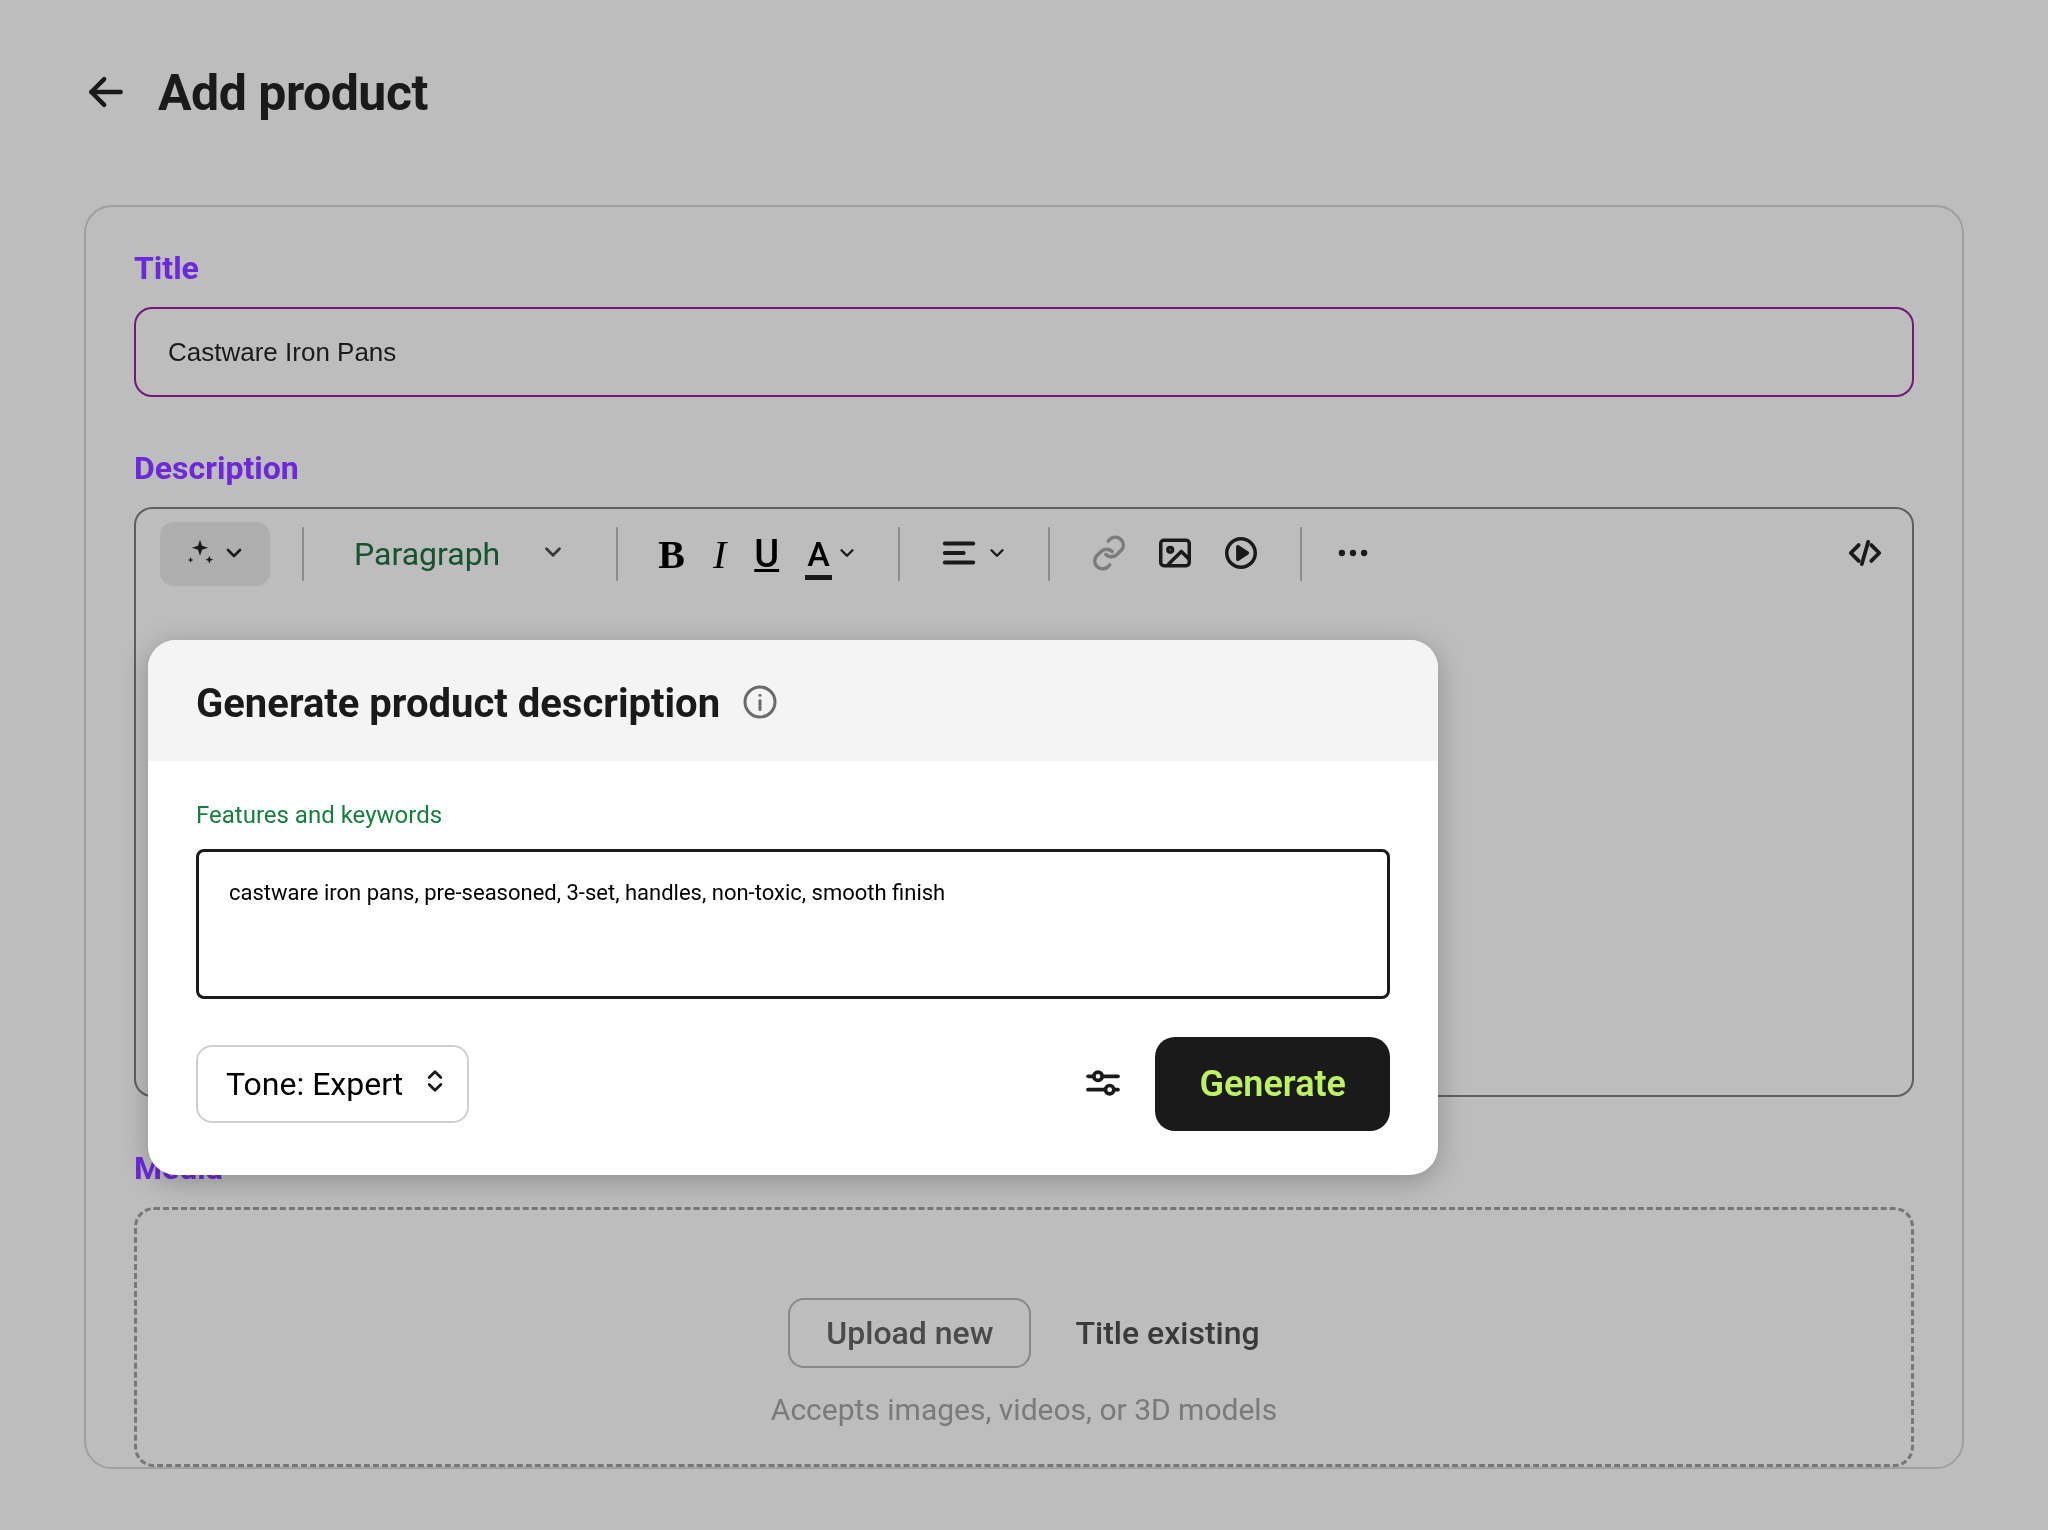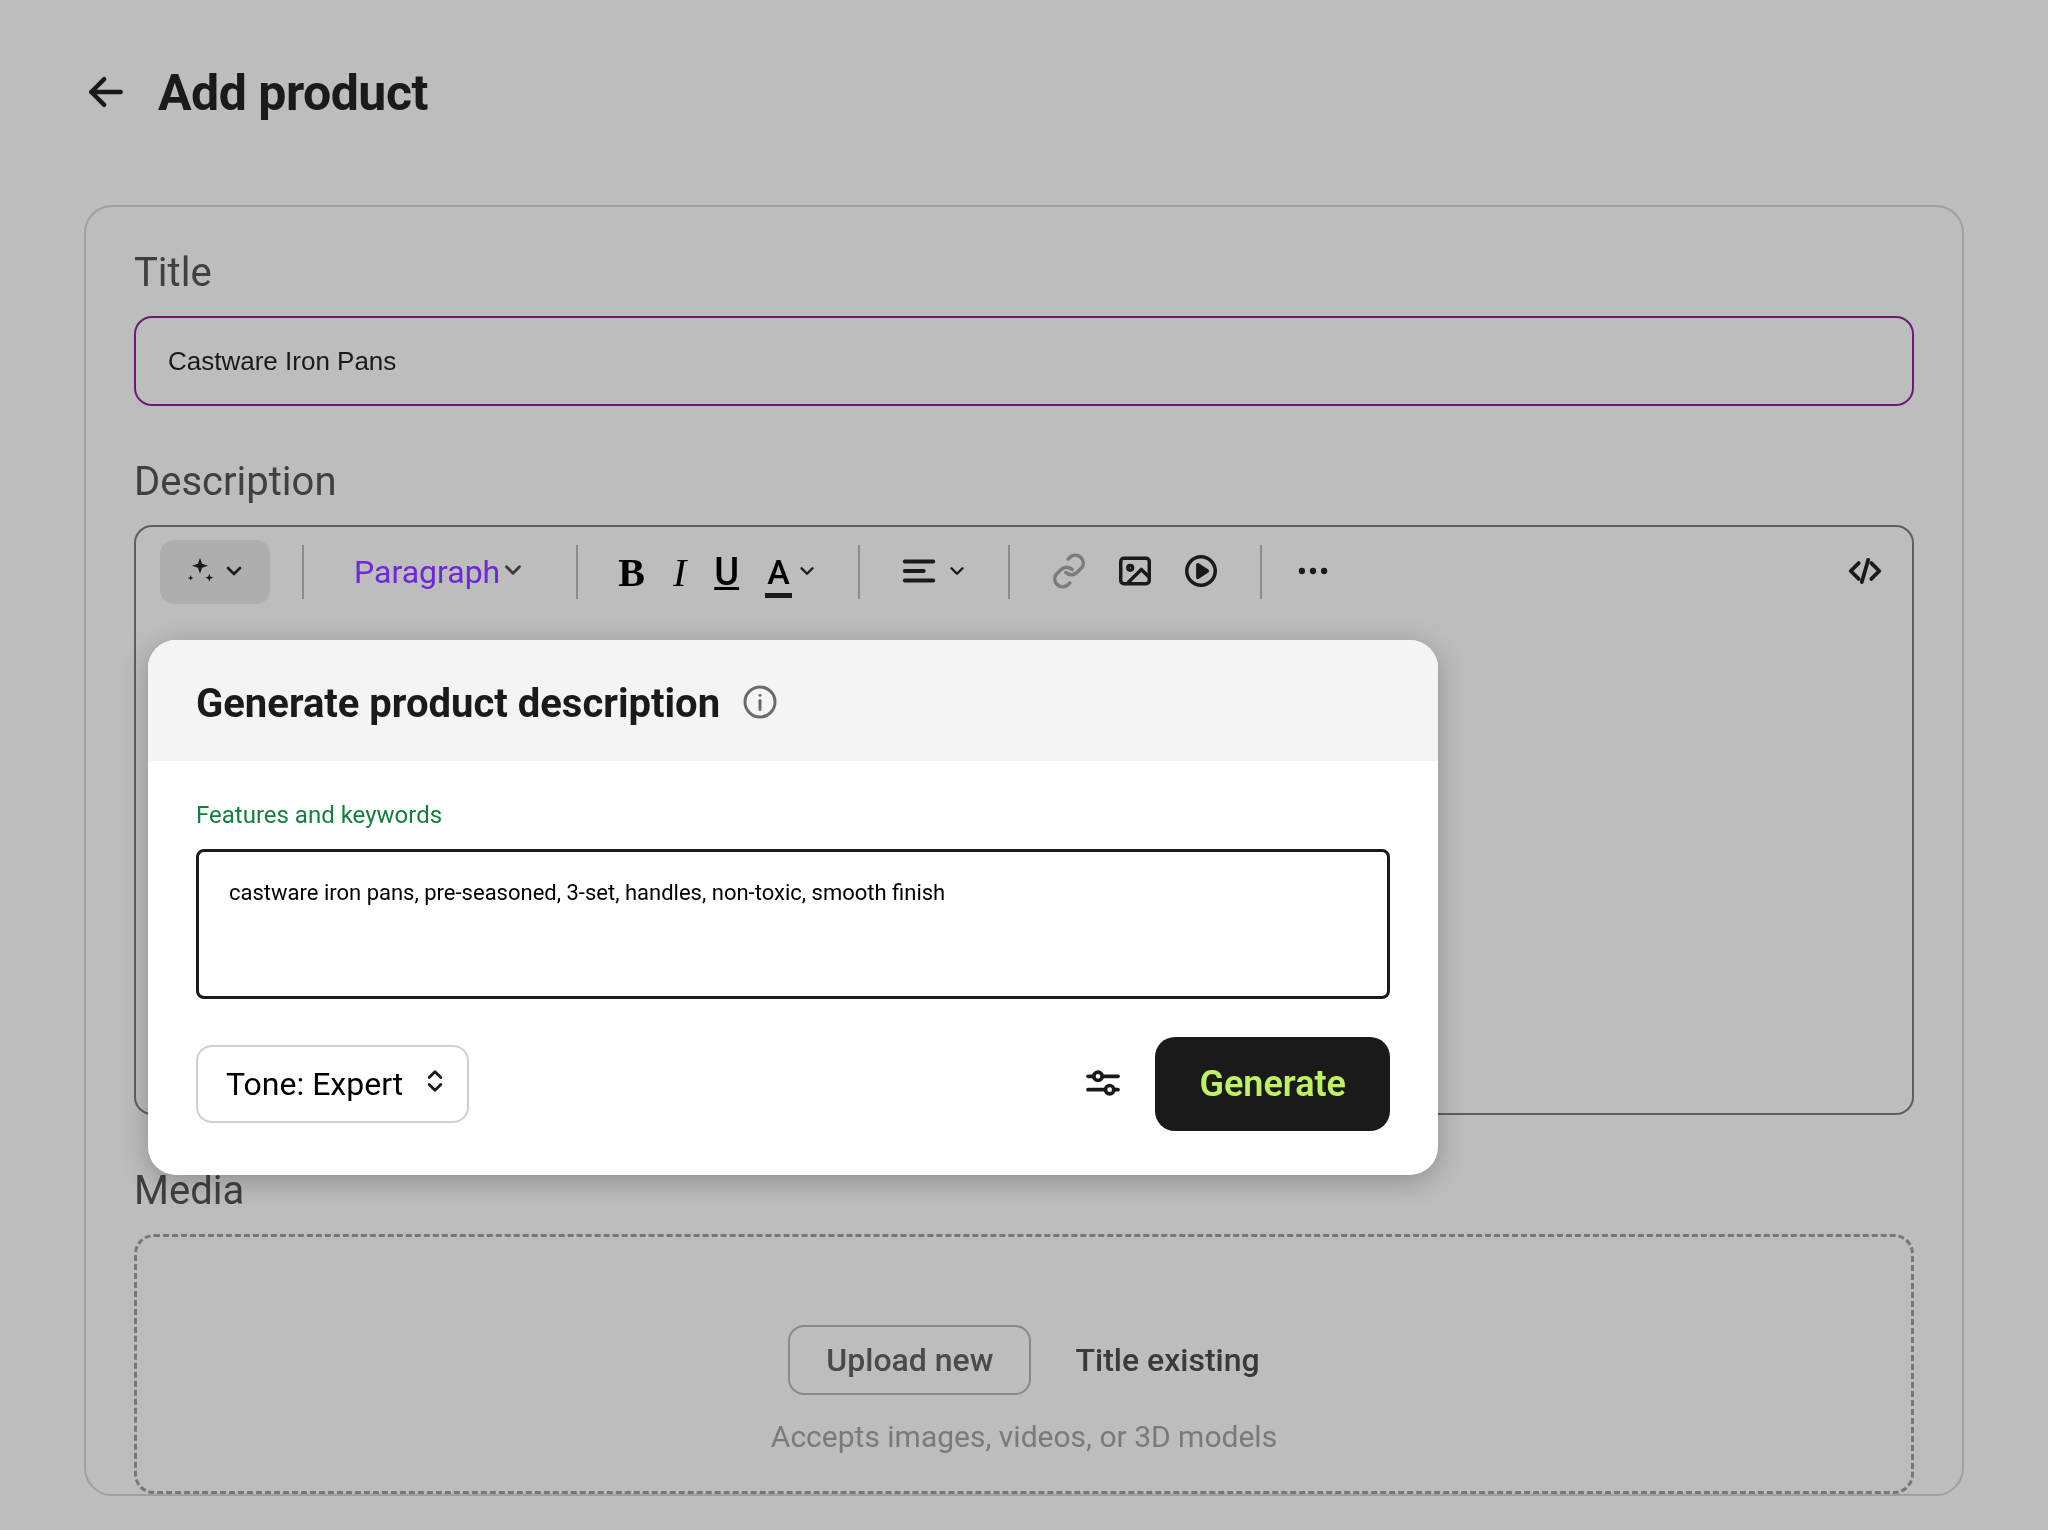--- a/index.html
+++ b/index.html
@@ -42,23 +42,23 @@
     left: 84px;
     top: 195px;
     width: 1880px;
     border: 2px solid #9f9f9f;
     border-radius: 28px;
     padding: 42px 48px 0 48px;
     background: transparent;
   }
 
   .field-label {
-    font-size: 40px;
-    font-weight: 400;
-    color: #404040;
+    font-size: 32px;
+    font-weight: 700;
+    color: #6d28d9;
     margin-bottom: 20px;
   }
 
   .title-input {
     width: 100%;
     height: 90px;
     border: 2px solid #701a75;
     border-radius: 18px;
     background: transparent;
     font-size: 26px;
@@ -111,24 +111,25 @@
   .divider {
     width: 2px;
     height: 54px;
     background: #8c8c8c;
     margin: 0 24px;
   }
 
   .para-select {
     display: flex;
     align-items: center;
+    gap: 40px;
     padding: 0 18px;
     height: 64px;
     font-size: 32px;
-    color: #6d28d9;
+    color: #14532d;
   }
   .para-select svg { width: 26px; height: 26px; }
 
   .tb-group {
     display: flex;
     align-items: center;
     gap: 28px;
     padding: 0 8px;
   }
 

